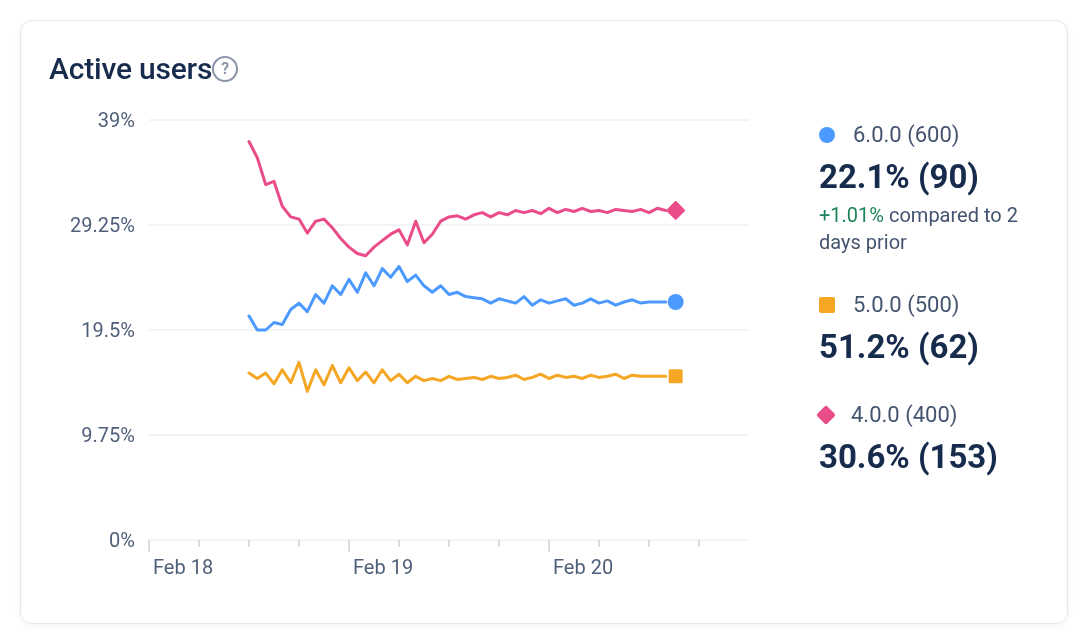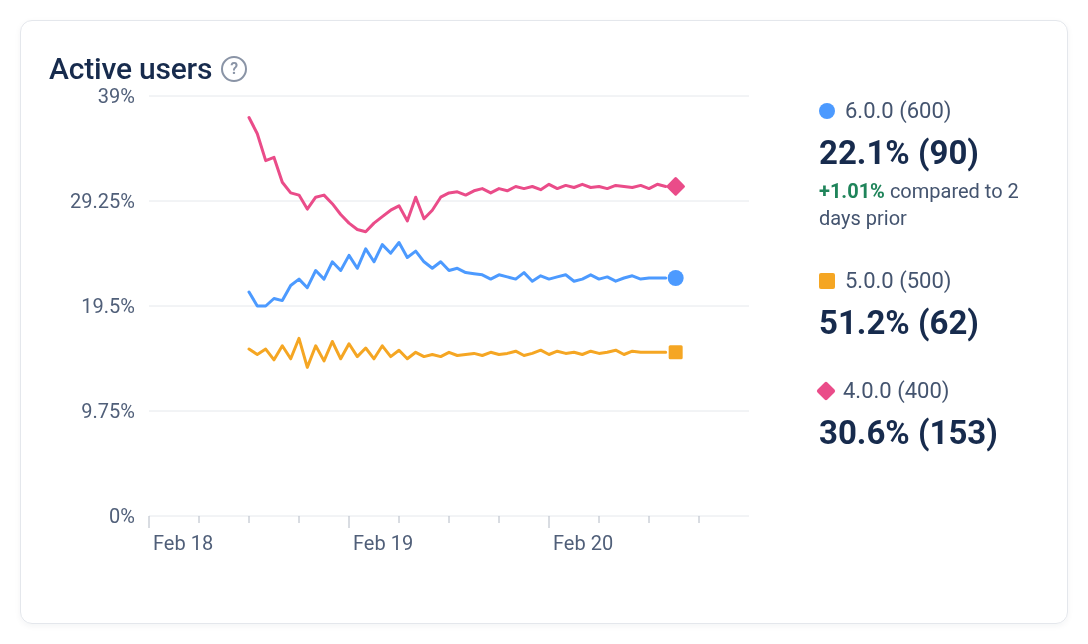--- a/index.html
+++ b/index.html
@@ -14,21 +14,22 @@
     height: 604px;
     border: 1px solid #e4e7ec;
     border-radius: 12px;
     box-shadow: 0 2px 6px rgba(9,30,66,0.05);
     padding: 30px 28px 20px 28px;
     position: relative;
   }
   .title-row {
     display: flex;
     align-items: center;
-    gap: 9px;
+    gap: 0;
+    margin-bottom: 24px;
   }
   .title {
     font-size: 30px;
     font-weight: 500;
     color: #172B4D;
     letter-spacing: -0.2px;
   }
   .help-icon {
     width: 26px;
     height: 26px;
@@ -54,21 +55,21 @@
     flex: 1;
     padding-top: 12px;
     padding-left: 20px;
   }
   .legend-item {
     margin-bottom: 36px;
   }
   .legend-header {
     display: flex;
     align-items: center;
-    gap: 10px;
+    gap: 18px;
     font-size: 22px;
     color: #44546F;
     margin-bottom: 10px;
   }
   .legend-marker {
     width: 16px;
     height: 16px;
     display: inline-block;
     flex-shrink: 0;
   }
@@ -79,21 +80,21 @@
     font-size: 33px;
     font-weight: 700;
     color: #172B4D;
     margin-bottom: 6px;
   }
   .legend-delta {
     font-size: 20px;
     color: #44546F;
     line-height: 1.35;
   }
-  .delta-pos { color: #1f845a; font-weight: 700; }
+  .delta-pos { color: #1f845a; font-weight: 400; }
   
   .chart-svg { display:block; }
   .y-tick-label {
     font-size: 20px;
     fill: #505F79;
     text-anchor: end;
   }
   .x-tick-label {
     font-size: 20px;
     fill: #505F79;

